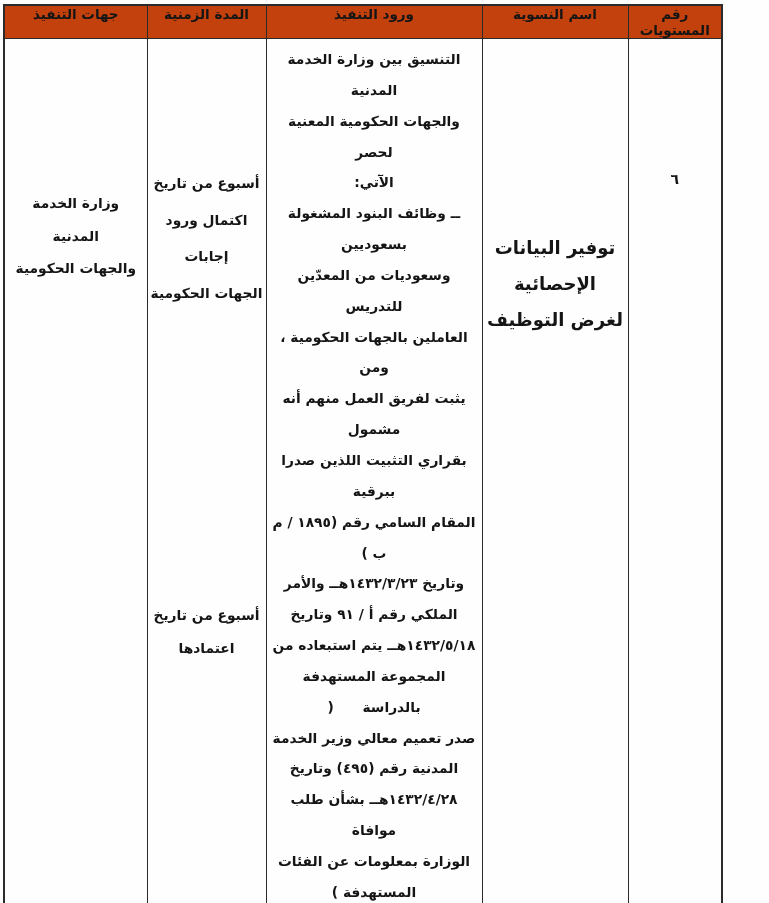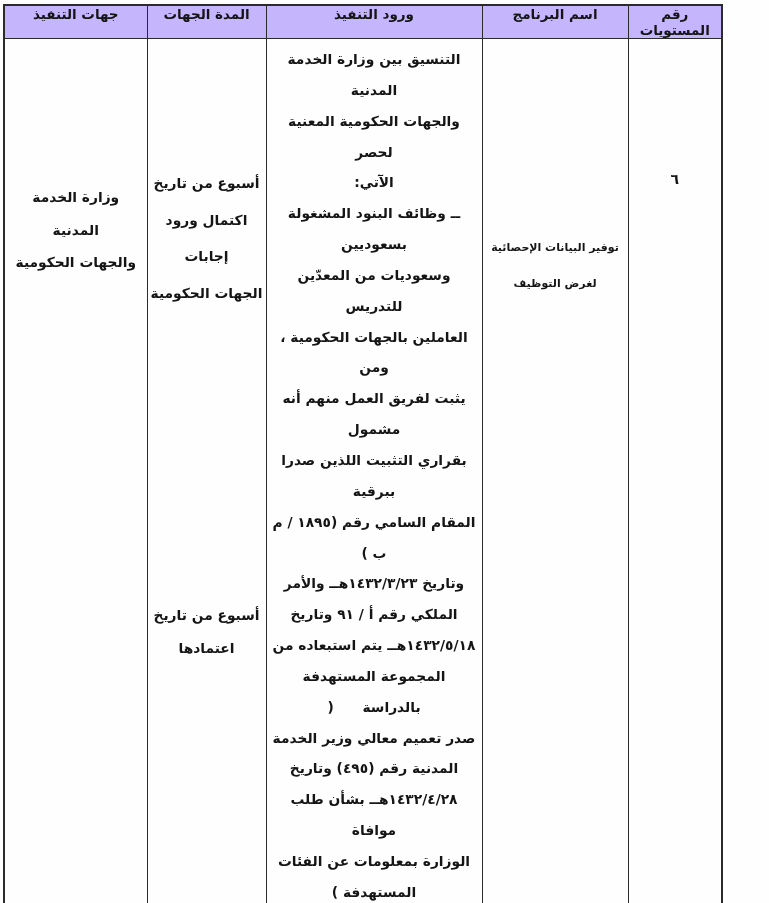--- a/index.html
+++ b/index.html
@@ -38,21 +38,21 @@
   table.doc-table {
     border: 2px solid #2b2b2b;
   }
   thead th {
     height: 27px;
     font-size: 13.5px;
     font-weight: bold;
     text-align: center;
     vertical-align: middle;
     border-bottom: 2px solid #2b2b2b;
-    background: #c4b5fd;
+    background: #c2410c;
   }
   tbody tr {
     height: 866px;
   }
   .blk {
     position: absolute;
     left: 2px;
     right: 2px;
     text-align: center;
     font-weight: bold;
@@ -65,57 +65,57 @@
     font-size: 13.8px;
     line-height: 30.85px;
   }
   .program-number-block {
     top: 130px;
     font-size: 14px;
     line-height: 20px;
   }
   .program-name-block {
     top: 191px;
-    font-size: 11px;
+    font-size: 18px;
     line-height: 36px;
   }
   .duration-1-block {
     top: 126px;
     font-size: 13.8px;
     line-height: 36.5px;
   }
   .duration-2-block {
     top: 560px;
     font-size: 13.8px;
     line-height: 33px;
   }
   .entities-block {
-    top: 142px;
+    top: 148px;
     font-size: 13.8px;
     line-height: 32.5px;
   }
 </style>
 </head>
 <body>
 
 <div class="page">
   <table class="doc-table">
     <colgroup>
       <col style="width:94px">
       <col style="width:146px">
       <col style="width:216px">
       <col style="width:119px">
       <col style="width:143px">
     </colgroup>
     <thead>
       <tr>
         <th>رقم المستويات</th>
-        <th>اسم البرنامج</th>
+        <th>اسم النسوية</th>
         <th>ورود التنفيذ</th>
-        <th>المدة الجهات</th>
+        <th>المدة الزمنية</th>
         <th>جهات التنفيذ</th>
       </tr>
     </thead>
     <tbody>
       <tr>
         <td>
           <div class="blk program-number-block">٦</div>
         </td>
         <td>
           <div class="blk program-name-block">توفير البيانات الإحصائية

